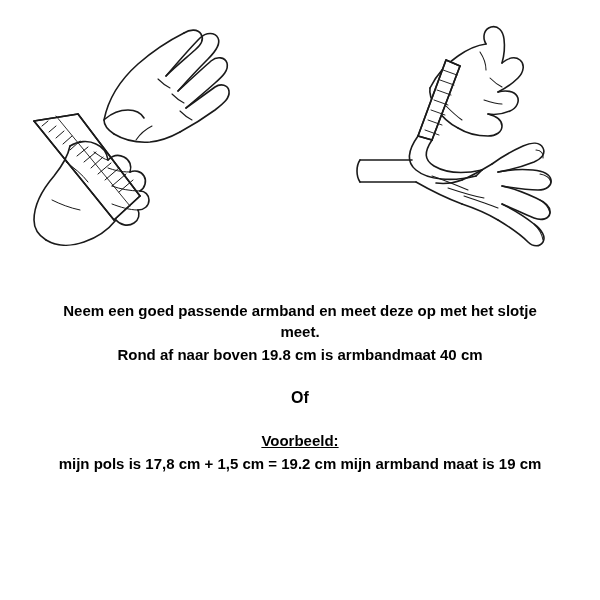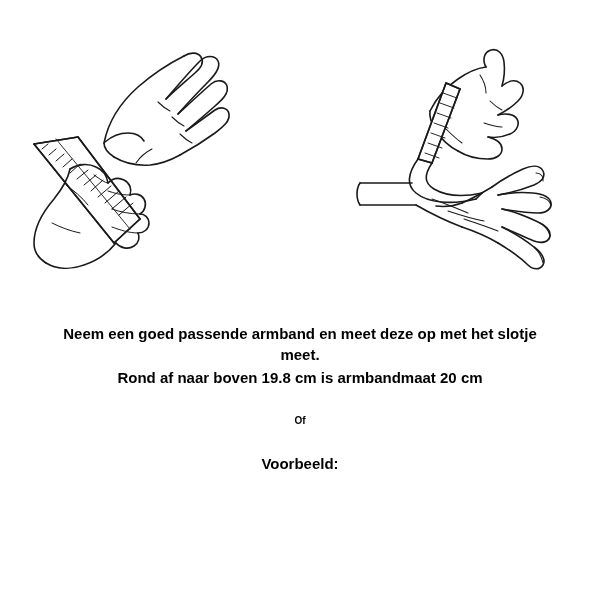--- a/index.html
+++ b/index.html
@@ -13,21 +13,20 @@
     font-family: "Liberation Sans", sans-serif;
     color: #000000;
     overflow: hidden;
   }
   .page {
     position: relative;
     width: 600px;
     height: 492px;
     background: #ffffff;
     box-sizing: border-box;
-    margin-top: 23px;
   }
   .illustrations {
     position: relative;
     width: 600px;
     height: 290px;
   }
   .illo {
     position: absolute;
     top: 0;
   }
@@ -45,25 +44,25 @@
     font-size: 15px;
     line-height: 21px;
     color: #000000;
     padding: 0 14px;
   }
   .line.l1 { font-size: 15px; }
   .line.l2 { margin-top: 2px; }
   .line.or {
     margin-top: 22px;
     margin-bottom: 22px;
-    font-size: 10px;
+    font-size: 16px;
     text-align: center;
   }
   .line.l4 { }
-  .line.l5 { margin-top: 2px; }
+  .line.l5 { margin-top: 2px; text-decoration: underline; }
   .line.l6 { margin-top: 2px; font-size: 15px; }
   svg { display: block; }
 </style>
 </head>
 <body>
 
 <div class="page">
 
   <div class="illustrations">
 
@@ -191,18 +190,19 @@
           <path d="M136 188 C148 192 160 196 172 198" stroke-width="1.05"></path>
           <path d="M152 196 C164 200 176 204 186 208" stroke-width="1.05"></path>
         </g>
       </svg>
     </div>
   </div>
 
   <div class="text-block">
     <div class="line l1">Neem een goed passende armband en meet deze op met het slotje</div>
     <div class="line l1b">meet.</div>
-    <div class="line l2">Rond af naar boven 19.8 cm is armbandmaat 20 cm</div>
+    <div class="line l2">Rond af naar boven 19.8 cm is armbandmaat 40 cm</div>
     <div class="line or">Of</div>
     <div class="line l5">Voorbeeld:</div>
+    <div class="line l6">mijn pols is 17,8 cm + 1,5 cm = 19.2 cm  mijn armband maat is 19 cm</div>
   </div>
 
 </div>
 
 </body></html>

